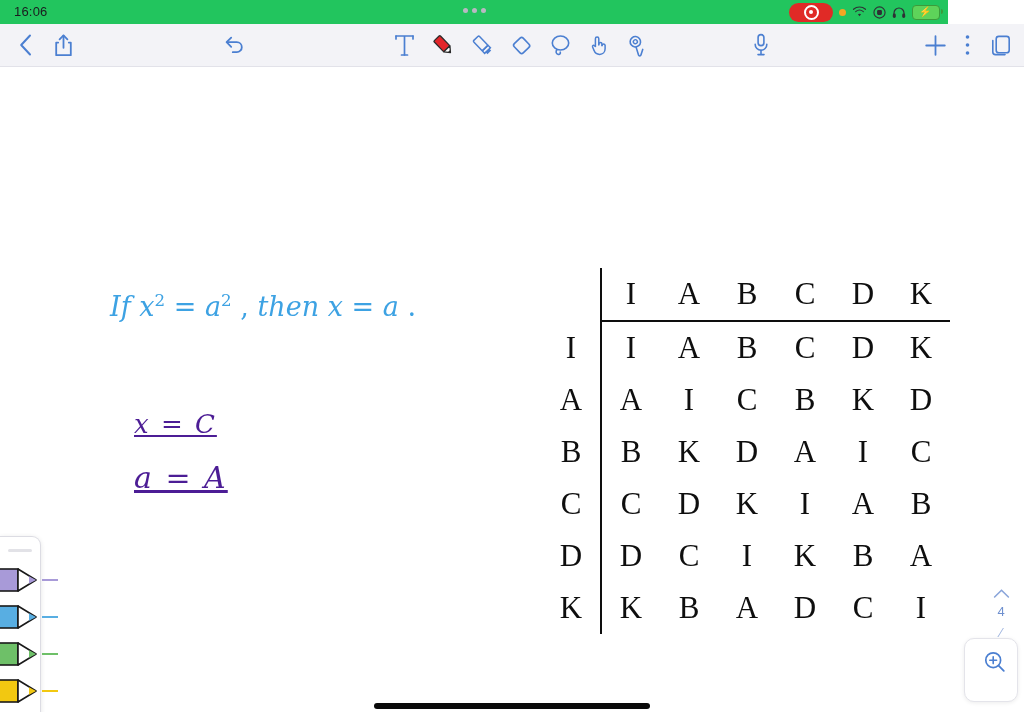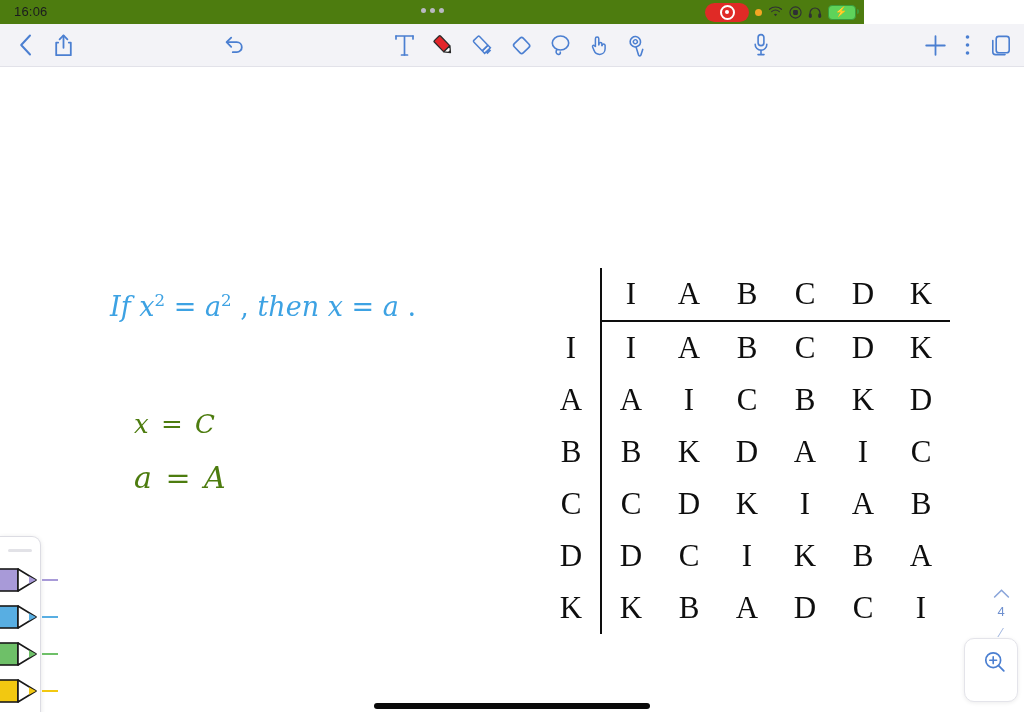--- a/index.html
+++ b/index.html
@@ -5,22 +5,22 @@
   html,body{margin:0;padding:0;}
   body{
     width:1024px;height:712px;overflow:hidden;
     background:#ffffff;
     font-family:"Liberation Sans", sans-serif;
     -webkit-font-smoothing:antialiased;
     position:relative;
   }
   
   .statusbar{
-    position:absolute;top:0;left:0;width:864px;height:24px;
-    background:#4d7c0f;
+    position:absolute;top:0;left:0;width:948px;height:24px;
+    background:#22c55e;
     display:flex;align-items:center;
   }
   .sb-time{
     position:absolute;left:14px;top:4px;
     font-size:13px;color:#1b1b1f;font-weight:500;letter-spacing:.2px;
   }
   .sb-dots{
     position:absolute;left:0;right:0;top:8px;margin:auto;
     width:30px;display:flex;gap:4px;justify-content:center;align-items:center;
   }
@@ -68,21 +68,21 @@
   }
   
   .hw{
     position:absolute;
     font-family:"DejaVu Serif", serif;
     font-style:italic;
     white-space:nowrap;
     user-select:none;
   }
   .hw-blue{color:#3da2e3;}
-  .hw-red{color:#4d7c0f;}
+  .hw-red{color:#4c1d95;text-decoration:underline;}
   .hw sup{font-size:.62em;font-style:normal;}
   .hw .op{font-style:normal;}
   
   .cayley{
     position:absolute;left:548px;top:196px;
   }
   .cayley table{border-collapse:collapse;}
   .cayley td{
     font-family:"Liberation Serif", serif;
     font-size:31px;color:#0e0e0e;

